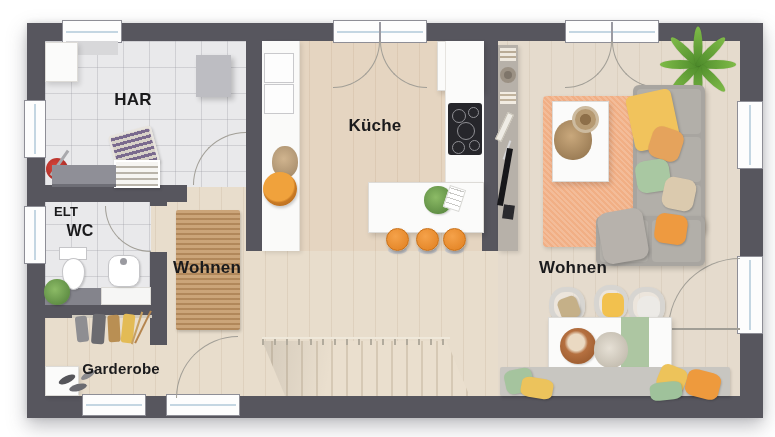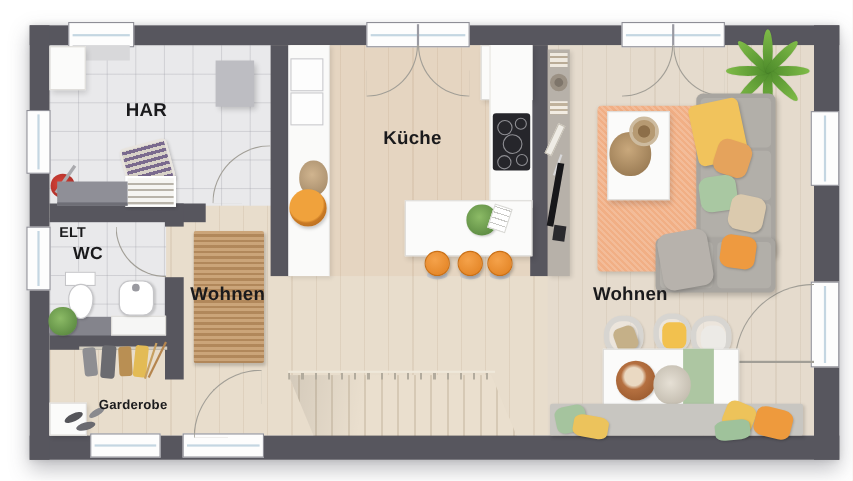--- a/index.html
+++ b/index.html
@@ -27,21 +27,21 @@
   .glass-h{position:absolute;left:3px;right:3px;top:50%;height:2px;margin-top:-1px;background:#c4d6e2;}
   .glass-v{position:absolute;top:3px;bottom:3px;left:50%;width:2px;margin-left:-1px;background:#c4d6e2;}
   .mullion-v{position:absolute;top:1px;bottom:1px;left:50%;width:2px;margin-left:-1px;background:#9a9aa2;}
   .arc{border:0 solid #a19e96;}
   .arc.br{border-right-width:1.5px;border-bottom-width:1.5px;border-bottom-right-radius:100%;}
   .arc.bl{border-left-width:1.5px;border-bottom-width:1.5px;border-bottom-left-radius:100%;}
   .arc.tl{border-left-width:1.5px;border-top-width:1.5px;border-top-left-radius:100%;}
   .leaf{background:#a19e96;}
   
   .lbl{position:absolute;transform:translate(-50%,-50%);font-weight:700;font-size:17px;color:#1a1a1c;letter-spacing:.2px;white-space:nowrap;}
-  .lbl.md{font-size:16px;}.lbl.sm{font-size:12px;}.lbl.xs{font-size:13px;}
+  .lbl.md{font-size:16px;}.lbl.sm{font-size:15px;}.lbl.xs{font-size:13px;}
   
   .white-box{background:#fbfbfa;border:1px solid #dddbd7;box-shadow:2px 3px 5px rgba(0,0,0,.14);}
   .pillow{border-radius:28%;box-shadow:1px 1px 2px rgba(0,0,0,.18);}
   .round{border-radius:50%;}
   .stool{background:radial-gradient(circle at 40% 35%,#f5a24a,#e07f1f);border:1px solid #c96f15;border-radius:50%;box-shadow:1px 2px 3px rgba(0,0,0,.25);}
   .greenery{background:radial-gradient(circle at 42% 40%,#8cbb66,#4f7d38);border-radius:48%;box-shadow:1px 1px 2px rgba(0,0,0,.2);}
   .dried{background:radial-gradient(circle at 45% 40%,#c9a87c,#8d6f49);border-radius:48%;}
   .stairs{background-color:#e6dbc9;
     background-image:linear-gradient(100deg,rgba(0,0,0,.10),rgba(0,0,0,0) 35%),
       repeating-linear-gradient(90deg,#eadfce 0 13px,#d6c9b5 13px 15px);

